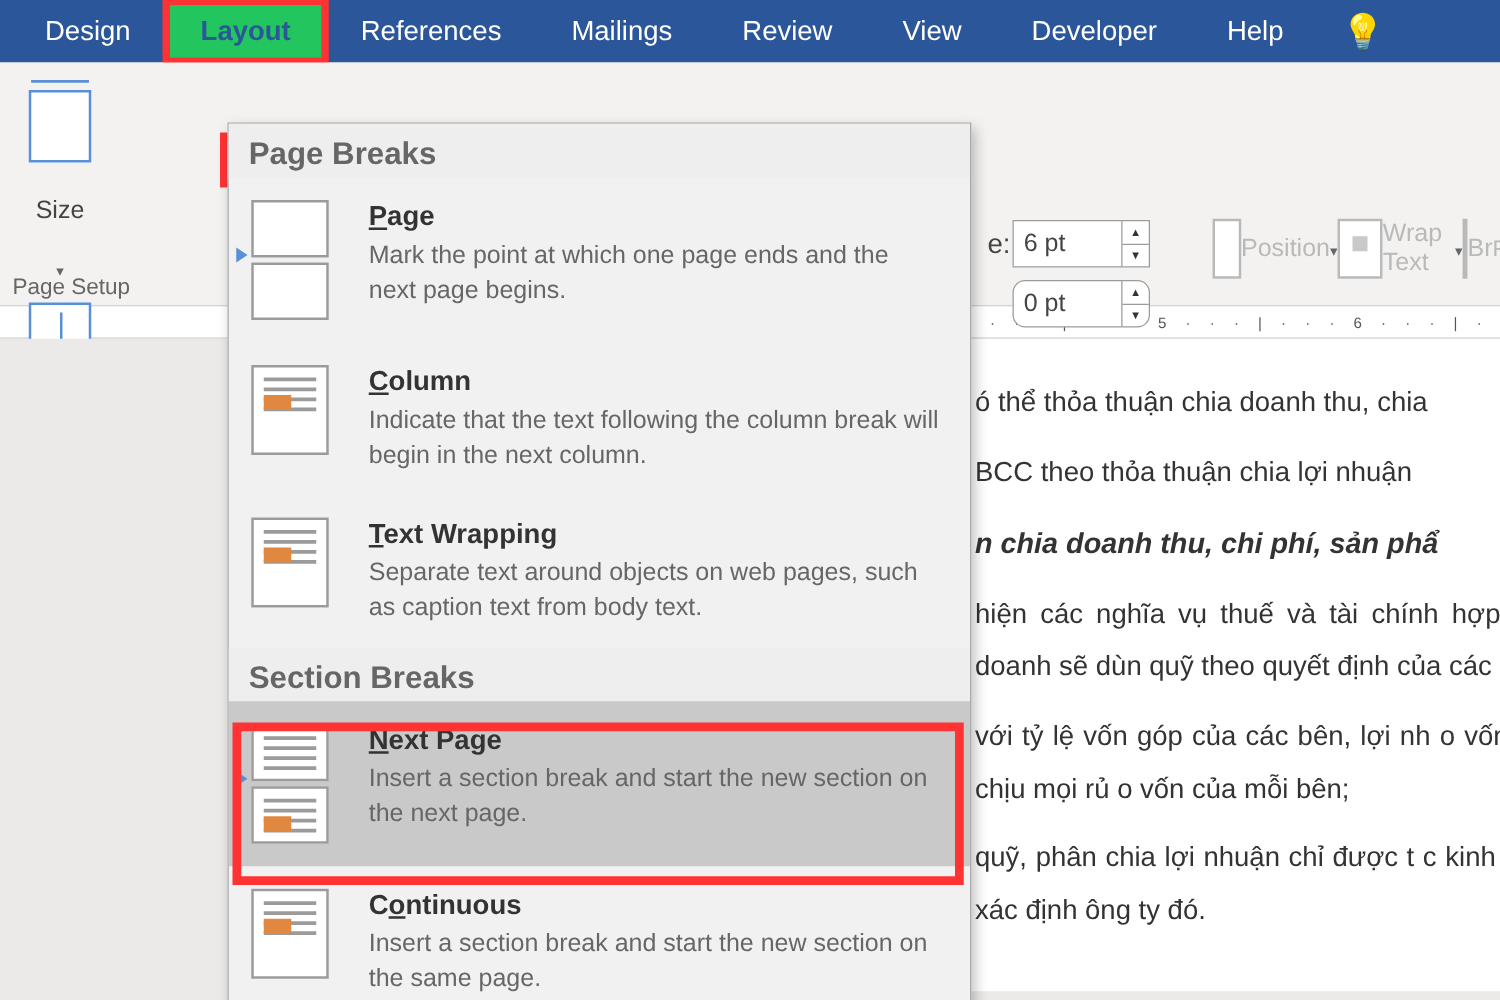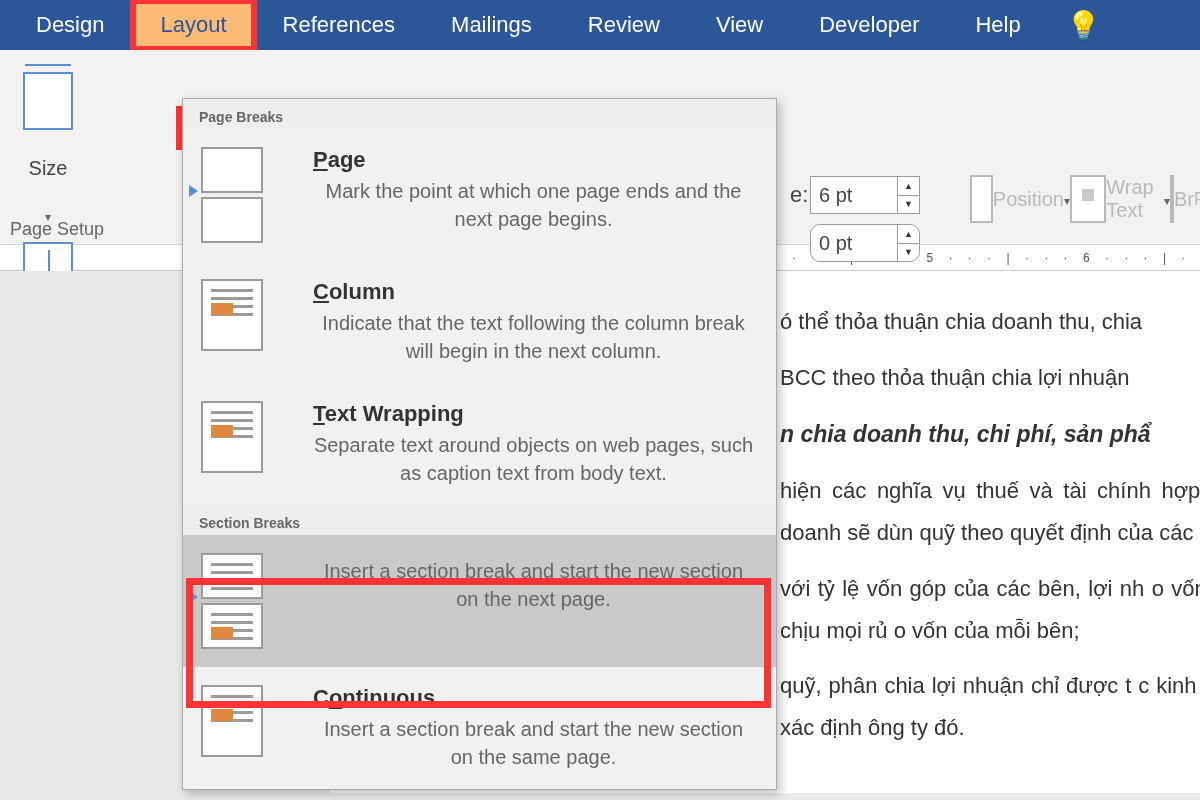--- a/index.html
+++ b/index.html
@@ -1,21 +1,21 @@
 <!DOCTYPE html>
 <html><head>
 <meta charset="utf-8">
 <style>
   * { box-sizing: border-box; margin: 0; padding: 0; font-family: "Segoe UI", Tahoma, sans-serif; }
   body { width: 1200px; height: 800px; overflow: hidden; background: #f3f2f1; font-size: 18px; color: #444; user-select: none; }
 
   
   .tabs { display: flex; align-items: center; height: 50px; background: #2b579a; color: #fff; padding-left: 8px; }
   .tab  { padding: 0 28px; height: 100%; display: flex; align-items: center; font-size: 22px; cursor: pointer; }
-  .tab.active { background: #fdba74; color: #2b579a; }
+  .tab.active { background: #22c55e; color: #2b579a; font-weight: bold; }
   .tab.hilite { outline: 6px solid #f33; outline-offset: -4px; }
   .bulb { margin-left: 18px; font-size: 28px; }
 
   
   .ribbon { display: flex; height: 195px; background: #f3f2f1; border-bottom: 1px solid #d5d4d2; position: relative; }
 
   .group { padding: 4px 8px 0 8px; }
   .group-label { position:absolute; bottom:4px; font-size:18px; color:#666; }
 
   
@@ -67,32 +67,32 @@
   
   .doc-wrap{ position:absolute; left:0; right:0; top:271px; bottom:0; background:#eceae8; overflow:hidden;}
   .page { position:absolute; left:330px; top:0; width:1100px; background:#fff; padding:30px 30px 30px 450px;
           font-size:22px; line-height:1.9; color:#333; text-align:justify; }
   .page h4{ font-style:italic; font-weight:700; font-size:23px; margin:14px 0; }
   .page p{ margin-bottom:14px; }
 
   
   .breaks-menu { position:absolute; left:182px; top:98px; width:595px; background:#f1f1f1;
                  border:1px solid #a9a9a9; box-shadow:3px 4px 10px rgba(0,0,0,.25); z-index:50; }
-  .menu-sec { padding:10px 16px 4px 16px; font-size:14px; font-weight:600; color:#666; background:#eee;}
-  .menu-item { display:flex; gap:34px; padding:18px 22px 18px 18px; cursor:pointer; }
+  .menu-sec { padding:10px 16px 4px 16px; font-size:25px; font-weight:600; color:#666; background:#eee;}
+  .menu-item { display:flex; gap:16px; padding:18px 22px 18px 18px; cursor:pointer; }
   .mi-ico { flex:0 0 78px; display:flex; flex-direction:column; gap:4px; align-items:flex-start; position:relative;}
   .mini-page{ width:62px; height:46px; border:2px solid #9b9b9b; background:#fff; position:relative;}
   .mini-page.lines::before{content:"";position:absolute;left:8px;right:8px;top:8px;height:3px;background:#9b9b9b;
        box-shadow:0 8px 0 #9b9b9b,0 16px 0 #9b9b9b,0 24px 0 #9b9b9b;}
   .mini-page.orange::after{content:"";position:absolute;left:8px;right:28px;top:22px;height:12px;background:#e08840;}
   .tri{ position:absolute; left:-12px; top:38px; width:0;height:0; border-top:6px solid transparent;
         border-bottom:6px solid transparent; border-left:9px solid #598fd6;}
   .mi-txt .t { font-size:22px; font-weight:700; color:#333;}
   .mi-txt .t u{ text-decoration:underline; }
-  .mi-txt .d { font-size:20px; color:#666; margin-top:4px; line-height:1.4;text-align:center;}
+  .mi-txt .d { font-size:20px; color:#666; margin-top:4px; line-height:1.4;}
   .menu-item.hover { background:#c9c9c9; }
   .nextpage-hl { position:absolute; left:186px; top:578px; width:585px; height:130px; border:7px solid #f33;
                  z-index:60; pointer-events:none; }
 
 </style>
 </head>
 <body>
 
 <div class="tabs">
   <div class="tab">Design</div>
@@ -218,20 +218,21 @@
 
   <div class="menu-sec">Section Breaks</div>
 
   <div class="menu-item hover">
     <div class="mi-ico">
       <div class="mini-page lines"></div>
         <div class="mini-page lines orange"></div>
         <span class="tri"></span>
     </div>
     <div class="mi-txt">
+      <div class="t"><u>N</u>ext Page</div>
       <div class="d">Insert a section break and start the new section on the next page.</div>
     </div>
   </div>
 
   <div class="menu-item">
     <div class="mi-ico">
       <div class="mini-page lines orange" style="height:72px"></div>
     </div>
     <div class="mi-txt">
       <div class="t">C<u>o</u>ntinuous</div>

